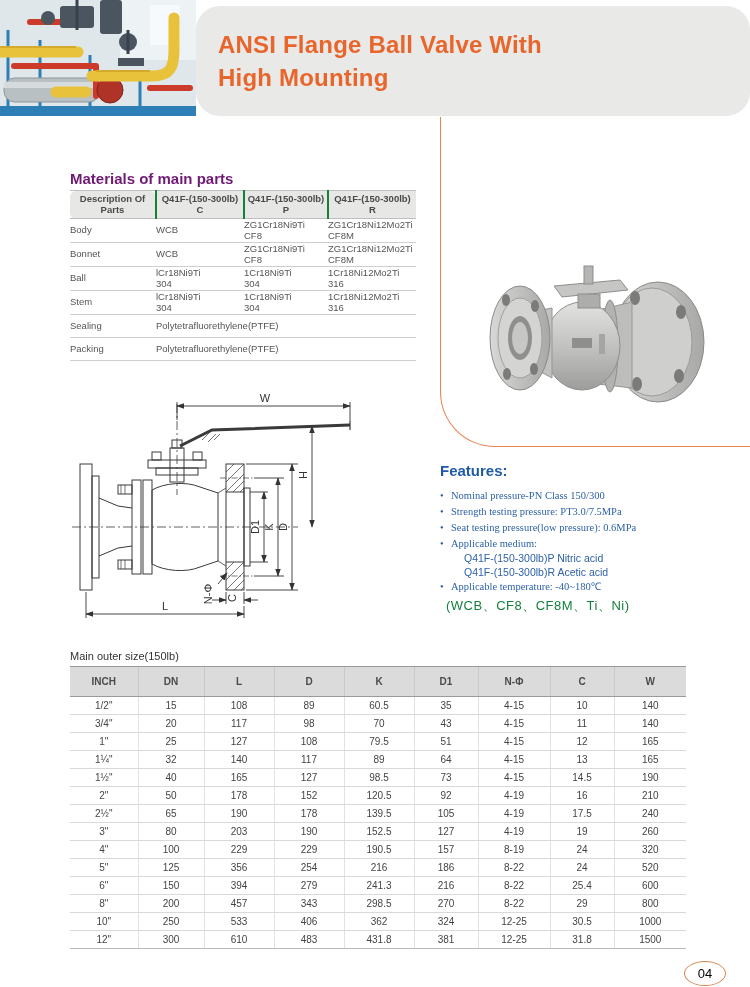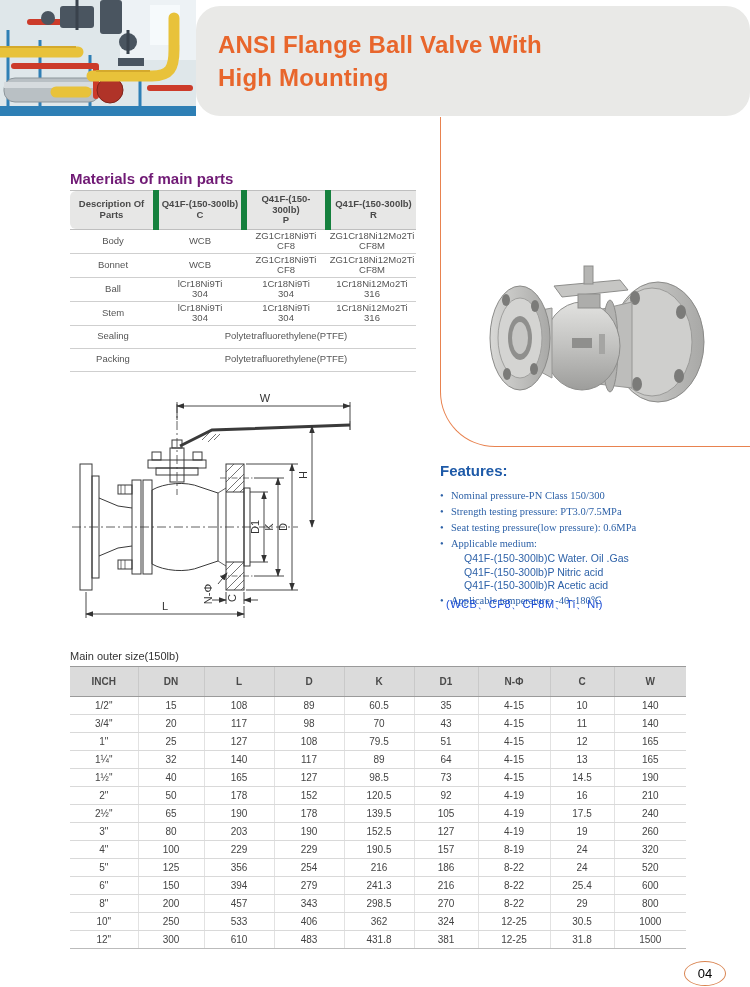--- a/index.html
+++ b/index.html
@@ -35,41 +35,41 @@
     position:absolute; left:70px; top:170px;
     color:#701a75; font-size:15px; font-weight:bold;
   }
   table.mat {
     position:absolute; left:70px; top:190px; width:346px;
     border-collapse:collapse; table-layout:fixed;
     font-size:9.5px; color:#555;
   }
   table.mat th {
     background:#e7e7e6; font-weight:bold; color:#4a4a4a;
-    padding:3px 1px; border-left:6px solid #15803d; line-height:11px;
+    padding:3px 1px; border-left:2px solid #15803d; line-height:11px;
     border-top:1px solid #bfbfbf; border-bottom:1px solid #bfbfbf;
   }
   table.mat th:first-child { border-left:none;border-radius:6px; }
   table.mat td {
-    text-align:center; vertical-align:middle; height:23px;
+    text-align:left; vertical-align:middle; height:23px;
     border-bottom:1px solid #cfcfcf; line-height:10.5px; padding:1px 0;
   }
   .c2 span { display:block; line-height:10.5px; }
 
   
   .diagram { position:absolute; left:60px; top:390px; }
   .diagram text { font-family:"Liberation Sans", sans-serif; font-size:11px; fill:#333; }
 
   
   .features { position:absolute; left:440px; top:462px; width:302px; color:#2e62a8; }
   .features h3 { color:#1e5aa8; font-size:15px; font-weight:bold; margin-bottom:9px; }
   .feat-item { font-size:10.5px; line-height:16px; padding-left:11px; position:relative;font-family:Liberation Serif, serif; }
   .feat-item::before { content:"•"; position:absolute; left:0; top:0; color:#2e62a8; }
   .feat-sub { font-size:10.5px; line-height:13.5px; padding-left:24px; }
-  .mat-note { position:absolute; left:446px; top:597px; color:#1d4ed8; font-size:11px; letter-spacing:0.5px;text-align:center; }
+  .mat-note { position:absolute; left:446px; top:597px; color:#15803d; font-size:13px; letter-spacing:0.5px;text-align:center; }
 
   
   .size-caption { position:absolute; left:70px; top:650px; font-size:11px; color:#333; }
   table.size {
     position:absolute; left:70px; top:666px; width:616px;
     border-collapse:collapse; table-layout:fixed;
     font-size:10px; color:#444;
   }
   table.size th {
     background:#dbdbdb; height:30px; font-weight:bold; color:#4a4a4a;
@@ -367,21 +367,20 @@
       </g>
     </svg>
   </div>
 
   <div class="features">
     <h3>Features:</h3>
     <div class="feat-item">Nominal pressure-PN Class 150/300</div>
     <div class="feat-item">Strength testing pressure: PT3.0/7.5MPa</div>
     <div class="feat-item">Seat testing pressure(low pressure): 0.6MPa</div>
     <div class="feat-item">Applicable medium:</div>
-    <div class="feat-sub">Q41F-(150-300lb)C Water. Oil .Gas</div>
     <div class="feat-sub">Q41F-(150-300lb)P Nitric acid</div>
     <div class="feat-sub">Q41F-(150-300lb)R Acetic acid</div>
     <div class="feat-item">Applicable temperature: -40~180℃</div>
   </div>
   <div class="mat-note">(WCB、CF8、CF8M、Ti、Ni)</div>
 
   <div class="size-caption">Main outer size(150lb)</div>
   <table class="size">
     <colgroup>
       <col style="width:68px">

